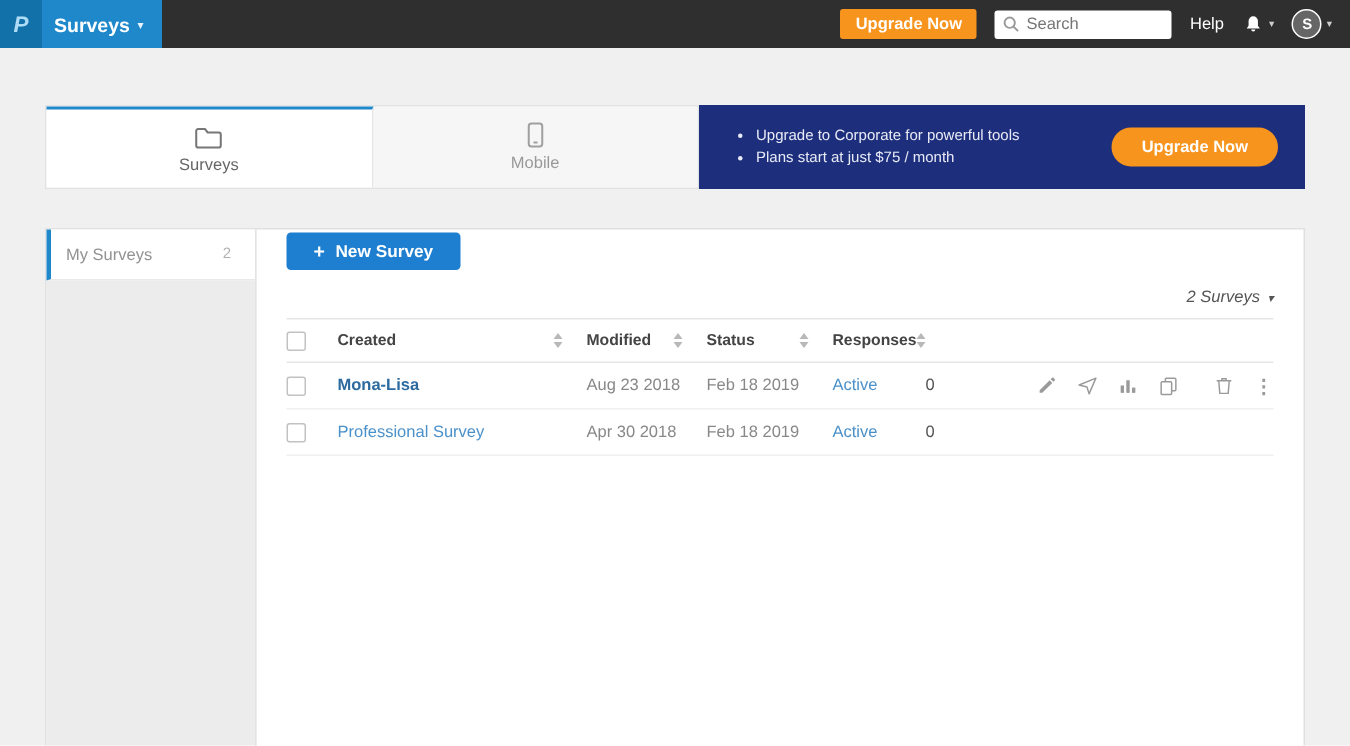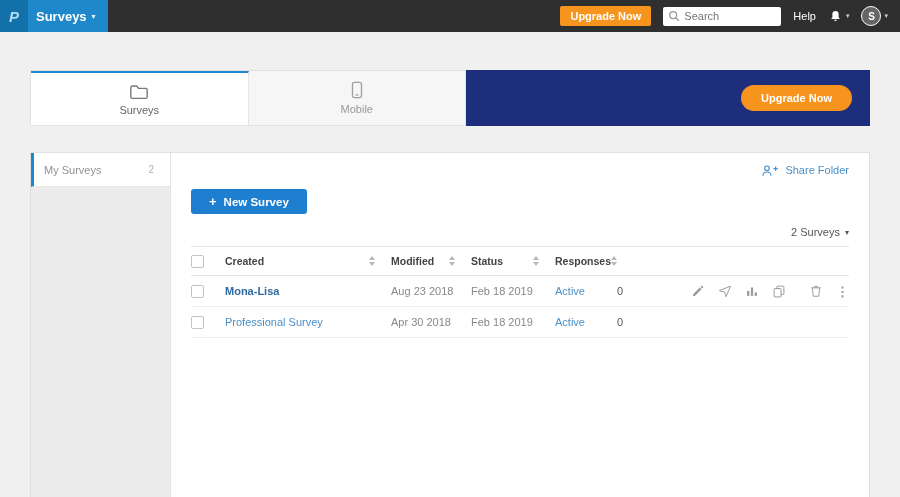--- a/index.html
+++ b/index.html
@@ -69,21 +69,21 @@
 
   .content{flex:1;display:flex;flex-direction:column;padding:0 20px;position:relative;}
   .row-share{height:34px;display:flex;align-items:center;justify-content:flex-end;gap:6px;
              color:var(--link-blue);font-size:11px;cursor:pointer;}
   .row-toolbar{margin-top:2px;}
   .new-survey-btn{background:var(--new-survey-blue);color:#fff;border:none;border-radius:3px;
                   font-size:11.5px;font-weight:bold;padding:6px 18px;display:inline-flex;
                   align-items:center;gap:7px;cursor:pointer;}
   .new-survey-btn .plus{font-size:13px;line-height:1;}
   .row-count{display:flex;justify-content:flex-end;align-items:center;gap:5px;margin:12px 0 8px;
-             color:#555;font-size:11px;cursor:pointer;}
+             color:#555;font-size:11px;cursor:pointer;font-style:italic;}
   .count-caret{font-size:8px;color:#555;}
 
   .grid-row{display:grid;grid-template-columns:34px 166px 80px 84px 50px 72px 1fr;align-items:center;}
   .thead{height:30px;border-top:1px solid #e6e6e6;border-bottom:1px solid #e6e6e6;color:#444;
          font-size:10.5px;font-weight:bold;}
   .hcell{display:flex;align-items:center;justify-content:space-between;padding-right:16px;}
   .sort{display:inline-flex;flex-direction:column;gap:2px;}
   .sort i{width:0;height:0;border-left:3px solid transparent;border-right:3px solid transparent;display:block;}
   .sort .up{border-bottom:4px solid #b8b8b8;}
   .sort .down{border-top:4px solid #b8b8b8;}
@@ -157,20 +157,24 @@
           <svg width="14" height="18" viewBox="0 0 14 20" fill="none" stroke="currentColor" stroke-width="1.5">
               <rect x="2" y="1.5" width="10" height="17" rx="2"></rect>
               <path d="M5.5 15.5h3"></path>
             </svg>
         </span>
         <span>Mobile</span>
       </div>
     </div>
     <div class="banner">
       <div class="banner-text">
+        <ul>
+          <li>Upgrade to Corporate for powerful tools</li>
+          <li>Plans start at just $75 / month</li>
+        </ul>
       </div>
       <button class="banner-cta">Upgrade Now</button>
     </div>
   </div>
 
   <div class="main-card">
 
     <div class="sidebar">
       <div class="folder-item">
         <span>My Surveys</span>
@@ -181,30 +185,20 @@
         <span class="plus-circle">
           <span>+</span>
         </span>
         <span>Add Folder</span>
       </div>
       <div class="red-annotation"></div>
     </div>
 
     <div class="content">
 
-      <div class="row-share">
-        <span style="display:flex;">
-          <svg width="18" height="13" viewBox="0 0 24 16" fill="none" stroke="currentColor" stroke-width="1.6">
-              <circle cx="8" cy="5" r="3"></circle>
-              <path d="M2.5 15c.5-3.4 3-5 5.5-5s5 1.6 5.5 5"></path>
-              <path d="M16.5 5.5h6M19.5 2.5v6"></path>
-            </svg>
-        </span>
-        <span>Share Folder</span>
-      </div>
 
       <div class="row-toolbar">
         <button class="new-survey-btn">
           <span class="plus">+</span>
           <span>New Survey</span>
         </button>
       </div>
 
       <div class="row-count">
         <span>2 Surveys</span>

